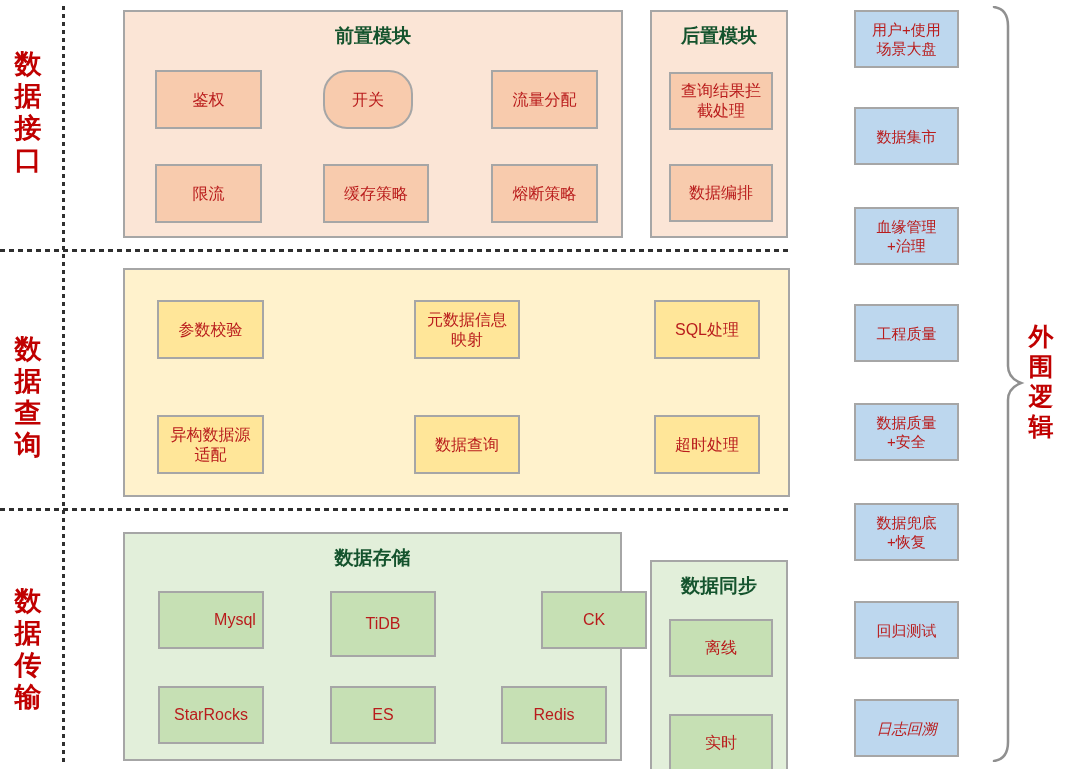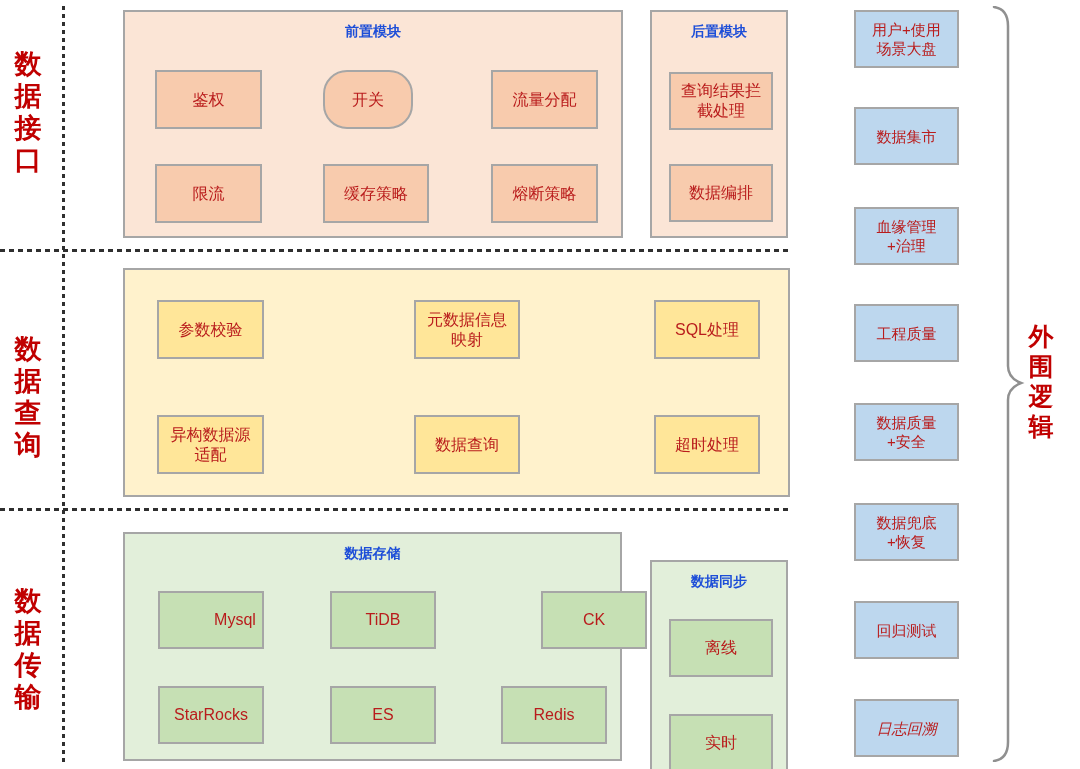--- a/index.html
+++ b/index.html
@@ -22,21 +22,21 @@
     color:#c00000;font-weight:bold;font-size:27px;line-height:32px;
     text-align:center;word-break:break-all;
   }
   
   .panel{position:absolute;border:2px solid #a6a6a6;box-sizing:border-box;}
   .panel.orange{background:#fbe5d6;}
   .panel.yellow{background:#fff2cc;}
   .panel.green{background:#e2efda;}
   .panel-title{
     position:absolute;left:0;right:0;top:11px;text-align:center;
-    font-weight:bold;font-size:14px;color:#1d4ed8;
+    font-weight:bold;font-size:19px;color:#14532d;
   }
   
   .chip{
     position:absolute;box-sizing:border-box;border:2px solid #a6a6a6;
     display:flex;align-items:center;justify-content:center;text-align:center;
     font-size:16px;line-height:20px;white-space:pre-line;color:#b91c1c;
   }
   .chip.orange{background:#f8cbad;}
   .chip.yellow{background:#ffe699;}
   .chip.green{background:#c6e0b4;}
@@ -89,21 +89,21 @@
     <div class="chip yellow" style="left:529px;top:30px;width:106px;height:59px;">SQL处理</div>
     <div class="chip yellow" style="left:32px;top:145px;width:107px;height:59px;">异构数据源
 适配</div>
     <div class="chip yellow" style="left:289px;top:145px;width:106px;height:59px;">数据查询</div>
     <div class="chip yellow" style="left:529px;top:145px;width:106px;height:59px;">超时处理</div>
   </div>
 
   <div class="panel green" style="left:123px;top:532px;width:499px;height:229px;">
     <div class="panel-title">数据存储</div>
     <div class="chip green" style="left:33px;top:57px;width:106px;height:58px;padding-left:48px;">Mysql</div>
-    <div class="chip green" style="left:205px;top:57px;width:106px;height:58px;">TiDB</div>
+    <div class="chip green" style="left:205px;top:57px;width:106px;height:66px;">TiDB</div>
     <div class="chip green" style="left:376px;top:57px;width:106px;height:58px;margin-left:40px;">CK</div>
     <div class="chip green" style="left:33px;top:152px;width:106px;height:58px;">StarRocks</div>
     <div class="chip green" style="left:205px;top:152px;width:106px;height:58px;">ES</div>
     <div class="chip green" style="left:376px;top:152px;width:106px;height:58px;">Redis</div>
   </div>
 
   <div class="panel green" style="left:650px;top:532px;width:138px;height:229px;margin-top:28px;">
     <div class="panel-title">数据同步</div>
     <div class="chip green" style="left:17px;top:57px;width:104px;height:58px;">离线</div>
     <div class="chip green" style="left:17px;top:152px;width:104px;height:58px;">实时</div>

